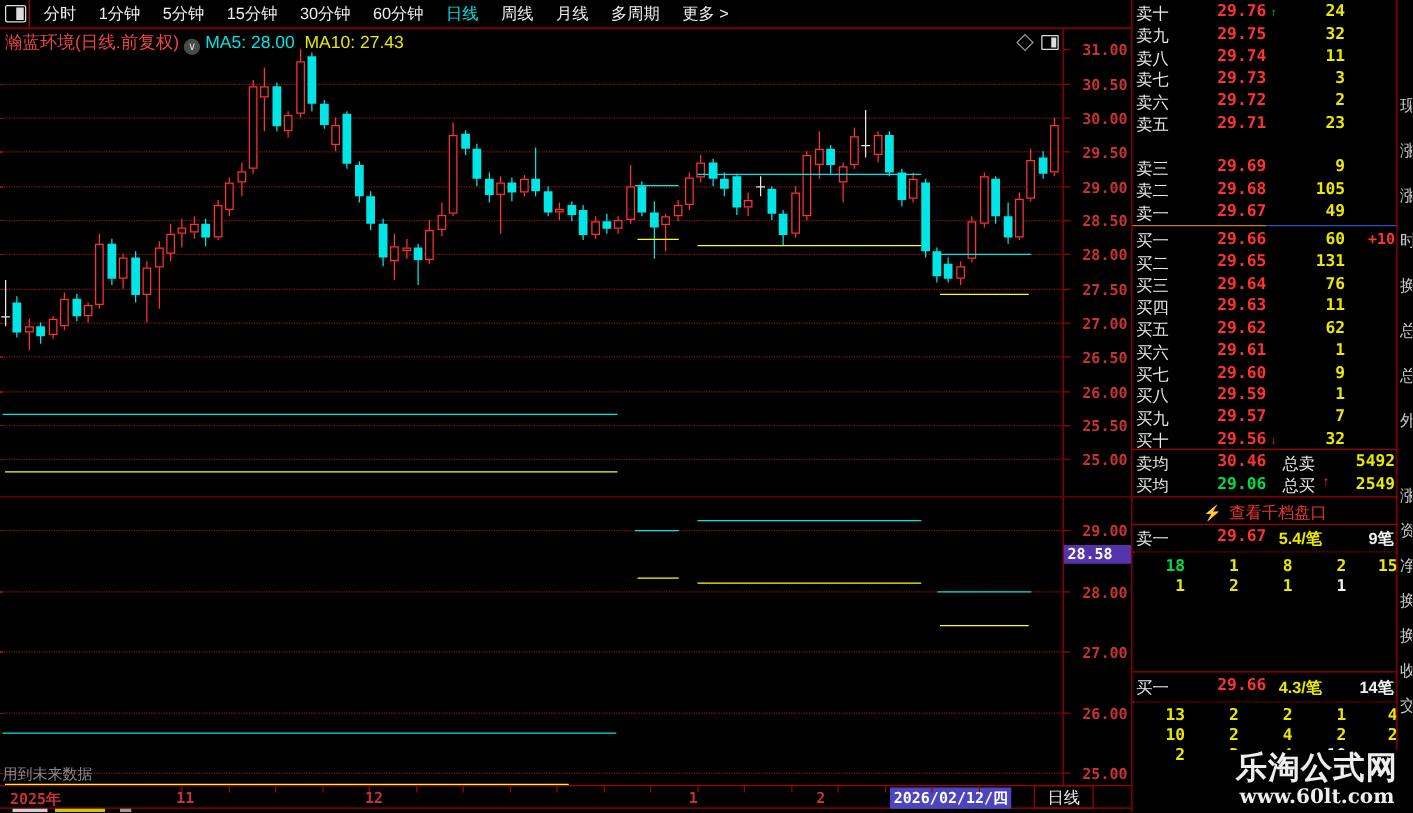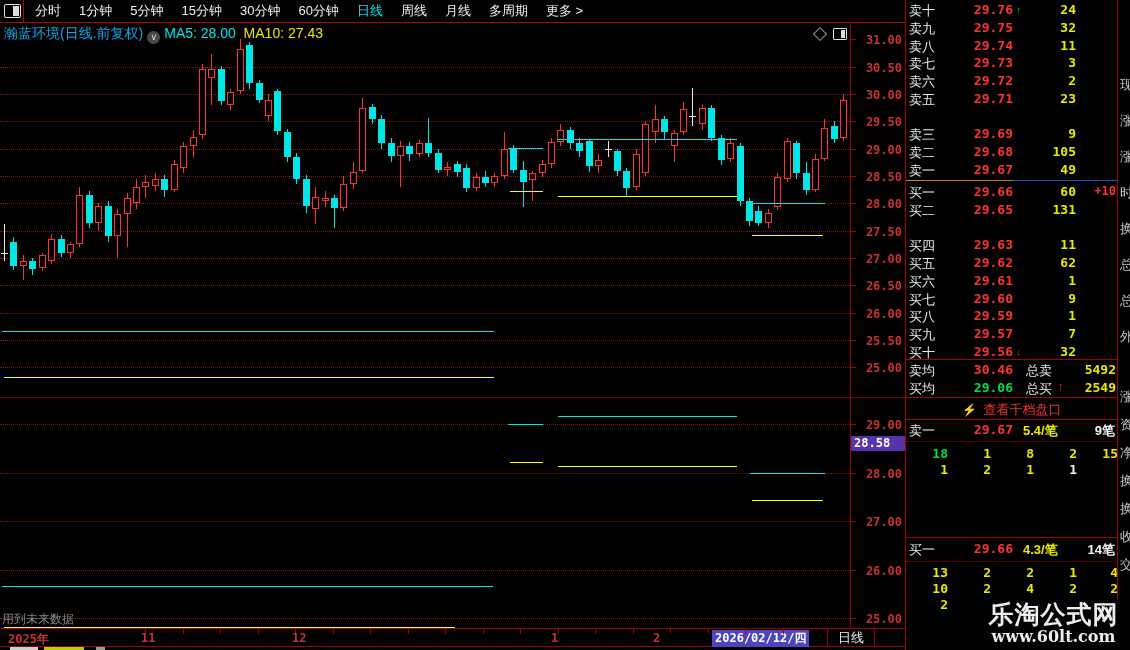--- a/index.html
+++ b/index.html
@@ -23,21 +23,21 @@
   #lower-axis{position:absolute;left:850px;top:397px;width:55px;height:231px;border-left:1px solid #a00000;border-right:1px solid #a00000;border-top:1px solid #7a0000;}
   .grid{position:absolute;left:0;width:100%;height:0;border-top:1px dotted #8a1414;}
   .axis-label{position:absolute;right:4px;font-size:12px;font-weight:bold;color:#c83232;font-family:"DejaVu Sans Mono",monospace;}
   .axis-tick{position:absolute;left:0;width:5px;height:1px;background:#a00000;}
   .candle-wick{position:absolute;width:1px;}
   .candle-body-up{position:absolute;border:1px solid #ff3232;background:#000;box-sizing:border-box;}
   .candle-body-dn{position:absolute;background:#00e5e5;}
   .candle-body-w{position:absolute;background:#e8e8e8;}
   .seg{position:absolute;height:1px;}
   #main-title{position:absolute;left:4px;top:2px;font-size:14px;white-space:nowrap;}
-  #main-title .name{color:#0ea5e9;}
+  #main-title .name{color:#ef4444;}
   .chev-icon{display:inline-block;width:13px;height:13px;border-radius:50%;background:#4a4a4a;color:#ddd;
              font-size:9px;line-height:13px;text-align:center;vertical-align:-2px;margin:0 4px;}
   .ma5{color:#00e5e5;} .ma10{color:#e8e800;}
   #lower-title{position:absolute;left:4px;top:2px;font-size:13px;white-space:nowrap;}
   #diamond-icon{position:absolute;left:815px;top:6px;width:8px;height:8px;border:1px solid #999;transform:rotate(45deg);}
   #split-icon{position:absolute;left:833px;top:5px;width:12px;height:10px;border:1px solid #ddd;border-radius:1px;}
   #split-icon::after{content:"";position:absolute;right:1px;top:1px;bottom:1px;width:4px;background:#ddd;}
   #warning-text{position:absolute;left:2px;top:213px;font-size:12px;color:#8a8a8a;}
   
   #date-axis{position:absolute;left:0;top:628px;width:905px;height:17px;border-top:1px solid #a00000;border-bottom:1px solid #a00000;}
@@ -460,20 +460,25 @@
         <div class="ob-label">买一</div>
         <div class="ob-price">29.66</div>
         <div class="ob-vol">60</div>
         <div class="ob-extra">+10</div>
       </div>
       <div class="ob-row" style="top: 201.75px;">
         <div class="ob-label">买二</div>
         <div class="ob-price">29.65</div>
         <div class="ob-vol">131</div>
       </div>
+      <div class="ob-row" style="top: 219.5px;">
+        <div class="ob-label">买三</div>
+        <div class="ob-price">29.64</div>
+        <div class="ob-vol">76</div>
+      </div>
       <div class="ob-row" style="top: 237.25px;">
         <div class="ob-label">买四</div>
         <div class="ob-price">29.63</div>
         <div class="ob-vol">11</div>
       </div>
       <div class="ob-row" style="top: 255px;">
         <div class="ob-label">买五</div>
         <div class="ob-price">29.62</div>
         <div class="ob-vol">62</div>
       </div>

